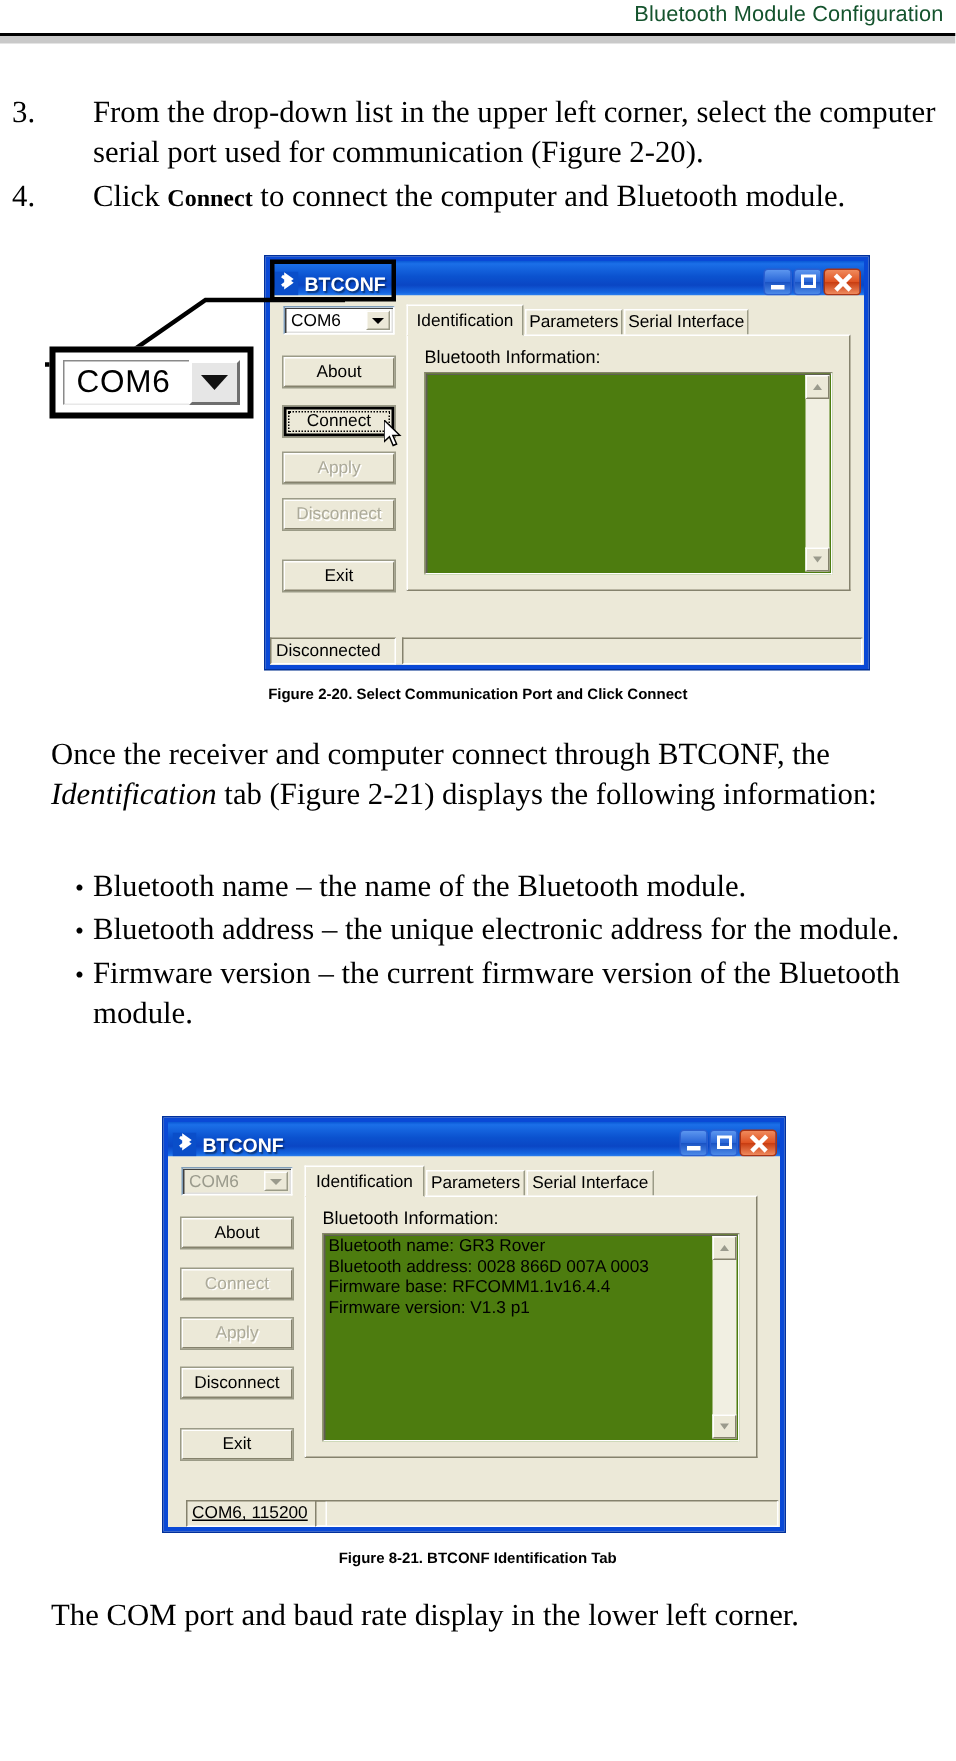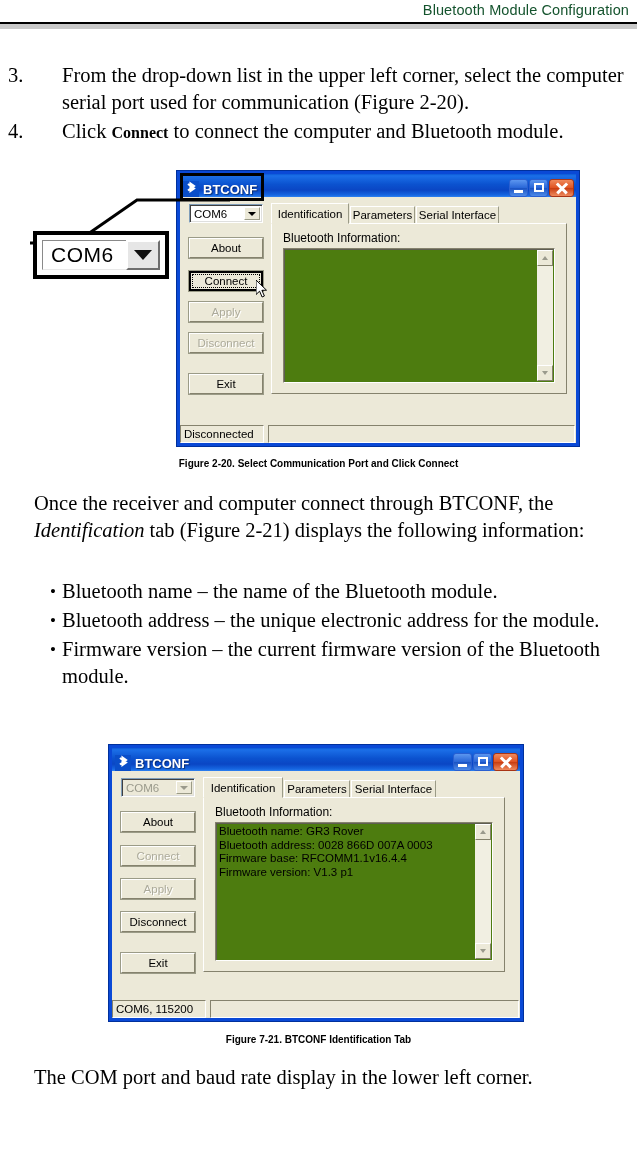--- a/index.html
+++ b/index.html
@@ -529,31 +529,31 @@
               <i class="tri-up-s"></i>
             </div>
           <div class="sb-btn sb-dn">
               <i class="tri-dn-s"></i>
             </div>
         </div>
       </div>
     </div>
 
     <div class="statusbar">
-      <div class="sb-pane" style="left:0px; width:94px;">
+      <div class="sb-pane" style="left:12px; width:94px;text-decoration:underline;">
         <span>COM6, 115200</span>
       </div>
       <div class="sb-pane" style="left:98px; right:1px;">
         <span></span>
       </div>
     </div>
   </div>
 </div>
 
-<div class="figcap" style="top:1034px;">Figure 7-21. BTCONF Identification Tab</div>
+<div class="figcap" style="top:1034px;">Figure 8-21. BTCONF Identification Tab</div>
 
 <div class="para" style="top:1064px;">The COM port and baud rate display in the lower left corner.</div>
 
 <div id="page-footer">
   <div id="footer-rule"></div>
   <div id="footer-band"></div>
   <div id="footer-pn">P/N 7010-0736</div>
   <div id="footer-pagebox"></div>
   <div id="footer-pagenum">2-23</div>
 </div>

